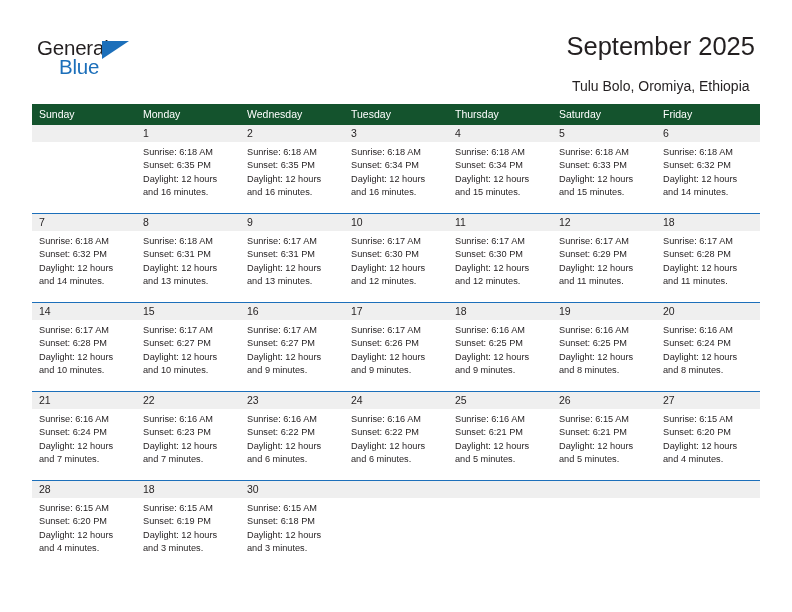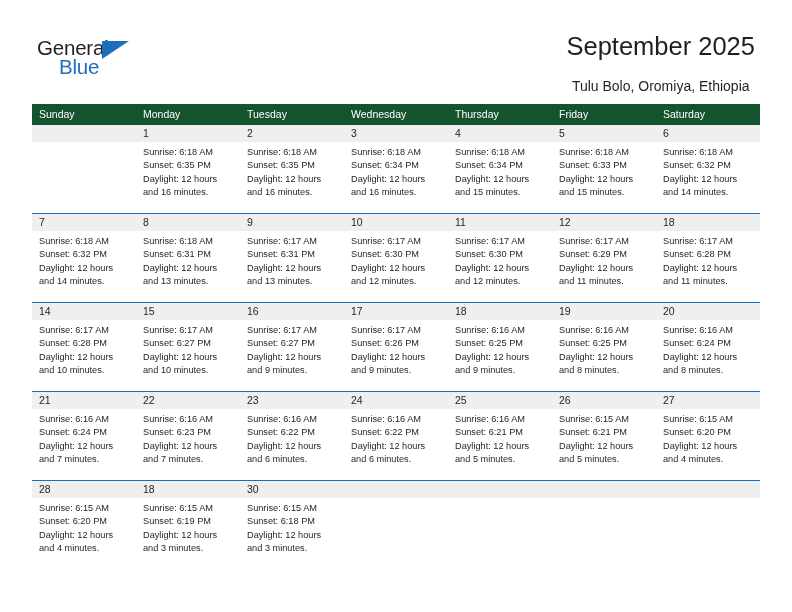--- a/index.html
+++ b/index.html
@@ -168,25 +168,25 @@
       <div class="cal-title">September 2025</div>
       <div class="cal-subtitle">Tulu Bolo, Oromiya, Ethiopia</div>
     </div>
 
   </div>
 
   <div class="calendar">
     <div class="weekdays">
         <div class="weekday">Sunday</div>
         <div class="weekday">Monday</div>
+        <div class="weekday">Wednesday</div>
         <div class="weekday">Tuesday</div>
-        <div class="weekday">Wednesday</div>
         <div class="weekday">Thursday</div>
+        <div class="weekday">Saturday</div>
         <div class="weekday">Friday</div>
-        <div class="weekday">Saturday</div>
       </div>
     <div id="weeks-container">
         <div class="week">
           <div class="week-days">
             <div class="day-cell empty">
               <div class="day-num"></div>
             </div>
             <div class="day-cell">
               <div class="day-num">1</div>
               <div class="day-body">

